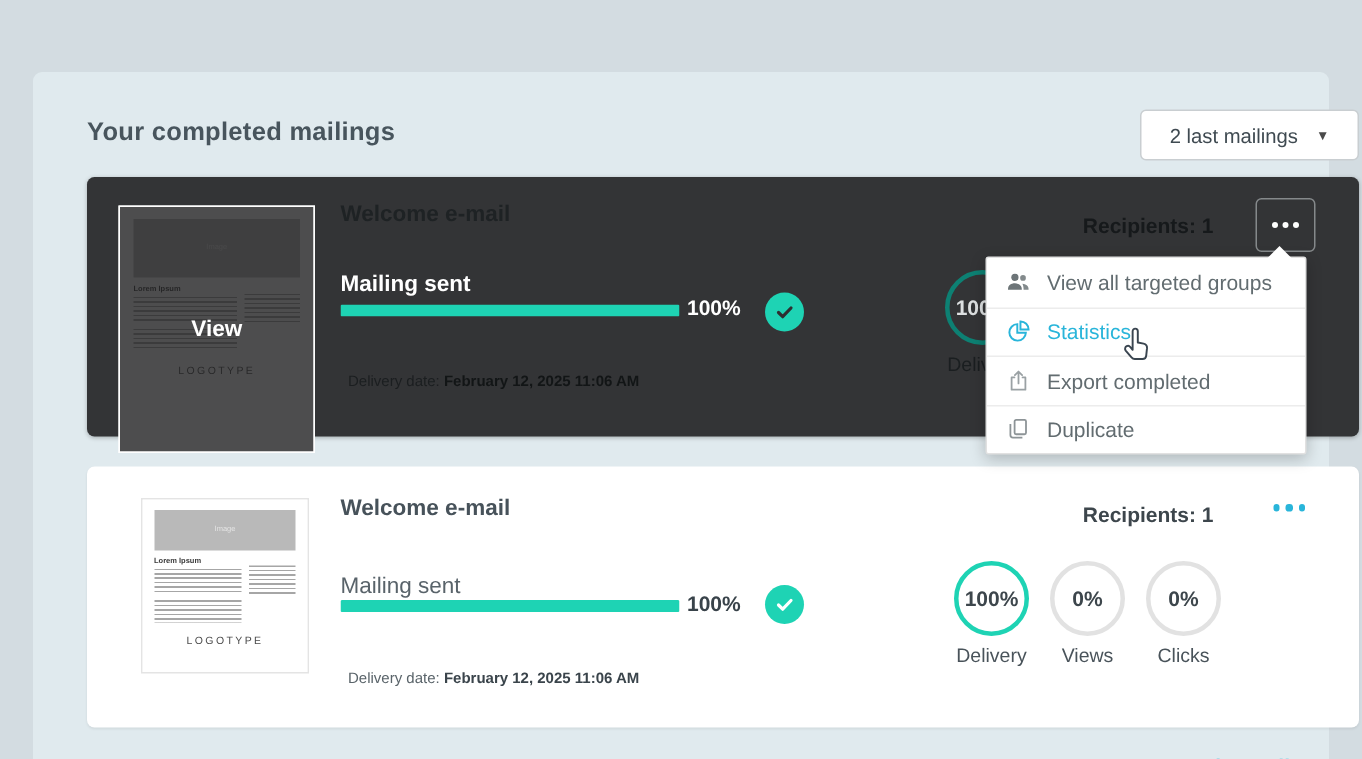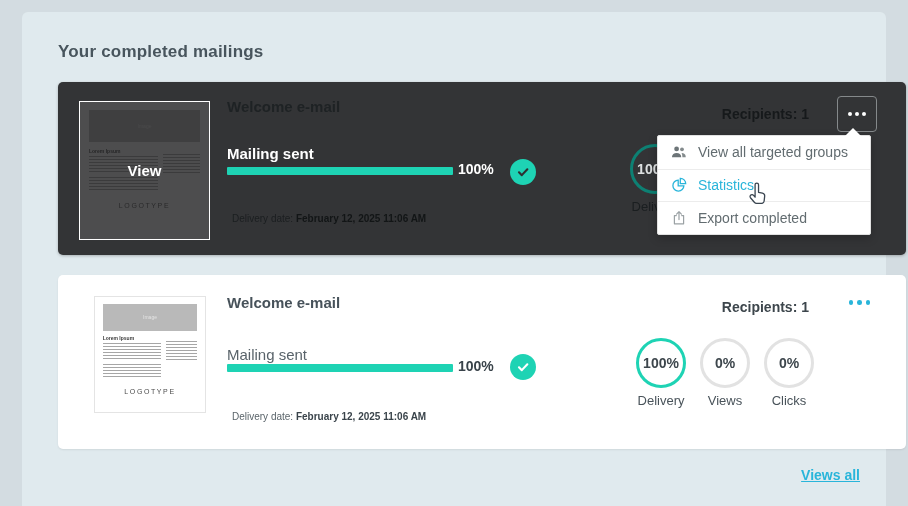--- a/index.html
+++ b/index.html
@@ -1,33 +1,33 @@
 <!DOCTYPE html>
 <html><head>
 <meta charset="utf-8">
 <style>
   * { margin:0; padding:0; box-sizing:border-box; }
   html,body { width:908px; height:506px; }
   body { font-family:"Liberation Sans","DejaVu Sans",sans-serif; background:#d3dce1; position:relative; overflow:hidden; }
-  .stage { position:absolute; inset:0; }
+  .stage { position:absolute; inset:0;margin-top:36px; }
 
   
   .panel { position:absolute; left:22px; right:22px; top:12px; bottom:-8px; background:#e0eaee; border-radius:6px; }
   .page-title { position:absolute; left:36px; top:30px; font-size:17px; font-weight:bold; color:#48555d; letter-spacing:.2px; }
   .filter-select { position:absolute; left:738px; top:25px; width:146px; height:34px; background:#fff; border:1px solid #c9ced1; border-radius:4px; display:flex; align-items:center; justify-content:center; gap:12px; font-size:13.5px; color:#3f4a51; cursor:pointer; }
   .filter-caret { font-size:9px; color:#4a4a4a; }
 
   
   .card { position:absolute; left:36px; width:848px; height:173px; border-radius:5px; }
   .card.dark { top:70px; background:#333436; box-shadow:0 1px 3px rgba(0,0,0,.25); }
   .card.light { top:263px; height:174px; background:#ffffff; box-shadow:0 1px 2px rgba(0,0,0,.08); }
 
   
   .thumb { position:absolute; overflow:hidden; background:#fff; }
-  .thumb-1 { left:21px; top:19px; width:131px; height:139px; border:1.5px solid #ffffff; }
+  .thumb-1 { left:21px; top:19px; width:131px; height:165px; border:1.5px solid #ffffff; }
   .thumb-2 { left:36px; top:21px; width:112px; height:117px; border:1px solid #e4e4e4; }
   .t-pad { position:absolute; inset:0; padding:6% 7% 4% 7%; background:#fff; }
   .t-header { height:26%; background:#b9b9b9; display:flex; align-items:center; justify-content:center; }
   .t-header span { font-size:5px; color:#e4e4e4; }
   .t-body { display:flex; gap:5%; margin-top:5%; }
   .t-main { width:62%; }
   .t-side { width:33%; }
   .t-heading { font-size:5px; font-weight:bold; color:#3a3a3a; margin-bottom:2px; }
   .t-lines { background-image:repeating-linear-gradient(to bottom,#a6a6a6 0 1px,transparent 1px 3px); }
   .t-lines.p1 { height:17px; margin-bottom:4px; }
@@ -95,20 +95,24 @@
   .view-all { position:absolute; right:26px; top:455px; font-size:14px; font-weight:bold; color:#29b5da; text-decoration:underline; cursor:pointer; }
 </style>
 </head>
 <body>
 
 <div class="stage">
   <div class="panel">
 
     <div class="page-title">Your completed mailings</div>
 
+    <div class="filter-select">
+      <span>2 last mailings</span>
+      <span class="filter-caret">▼</span>
+    </div>
 
     <div class="card dark">
       <div class="thumb thumb-1">
         <div class="t-pad">
           <div class="t-header">
               <span>Image</span>
             </div>
           <div class="t-body">
             <div class="t-main">
               <div class="t-heading">Lorem Ipsum</div>
@@ -236,20 +240,27 @@
         </svg>
         <span>Statistics</span>
       </div>
       <div class="menu-item">
         <svg width="16" height="16" viewBox="0 0 16 16" fill="none" stroke="#9aa1a4" stroke-width="1.2" stroke-linecap="round" stroke-linejoin="round">
           <path d="M5.3 5.6H3.4v8.2h9.2V5.6h-1.9"></path>
           <path d="M8 9.6V1.7M5.6 4.1L8 1.7l2.4 2.4"></path>
         </svg>
         <span>Export completed</span>
       </div>
+      <div class="menu-item">
+        <svg width="16" height="16" viewBox="0 0 16 16" fill="none" stroke="#8d9497" stroke-width="1.2" stroke-linejoin="round">
+          <rect x="5.4" y="1.9" width="7.6" height="9.6" rx="1"></rect>
+          <path d="M10.6 13.7H4.3a1.7 1.7 0 0 1-1.7-1.7V4.6"></path>
+        </svg>
+        <span>Duplicate</span>
+      </div>
     </div>
 
     <div class="cursor">
       <svg width="26" height="28" viewBox="0 0 24 26">
         <path d="M9.3 2.6c0-.9.7-1.6 1.6-1.6s1.6.7 1.6 1.6v7l3.6.7c1.3.3 2.2 1.5 2.1 2.8l-.5 4.6c-.1 1.2-1.1 2.1-2.3 2.1h-4.8c-.8 0-1.5-.4-2-1L5 14.6c-.7-.9-.4-2.2.6-2.7.8-.4 1.7-.2 2.3.5l1.4 1.7z" fill="#ffffff" stroke="#3a4550" stroke-width="1.2" stroke-linejoin="round"></path>
       </svg>
     </div>
 
     <div class="view-all">Views all</div>
   </div>

